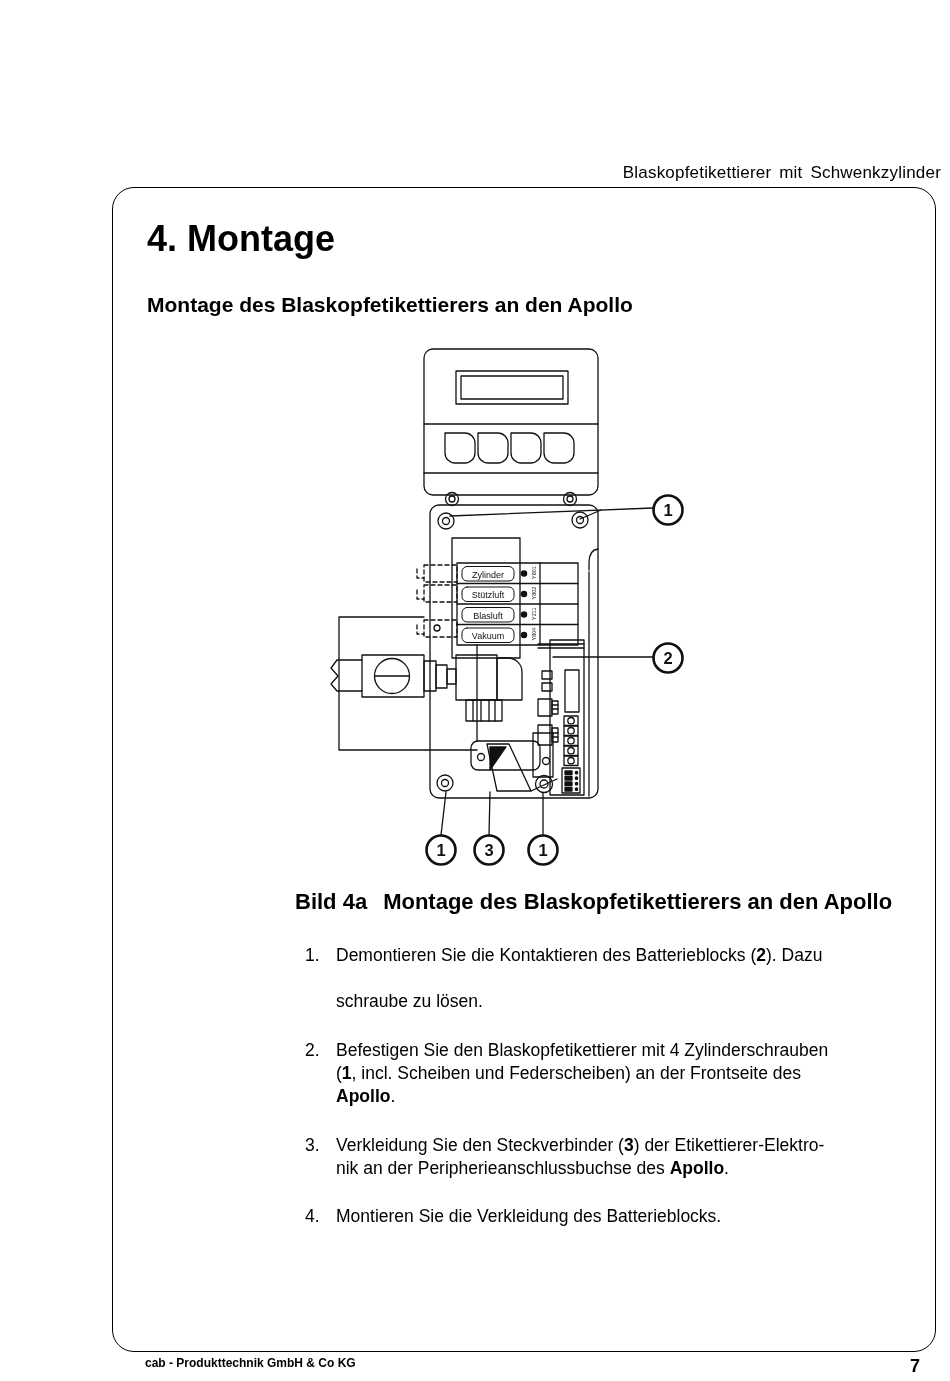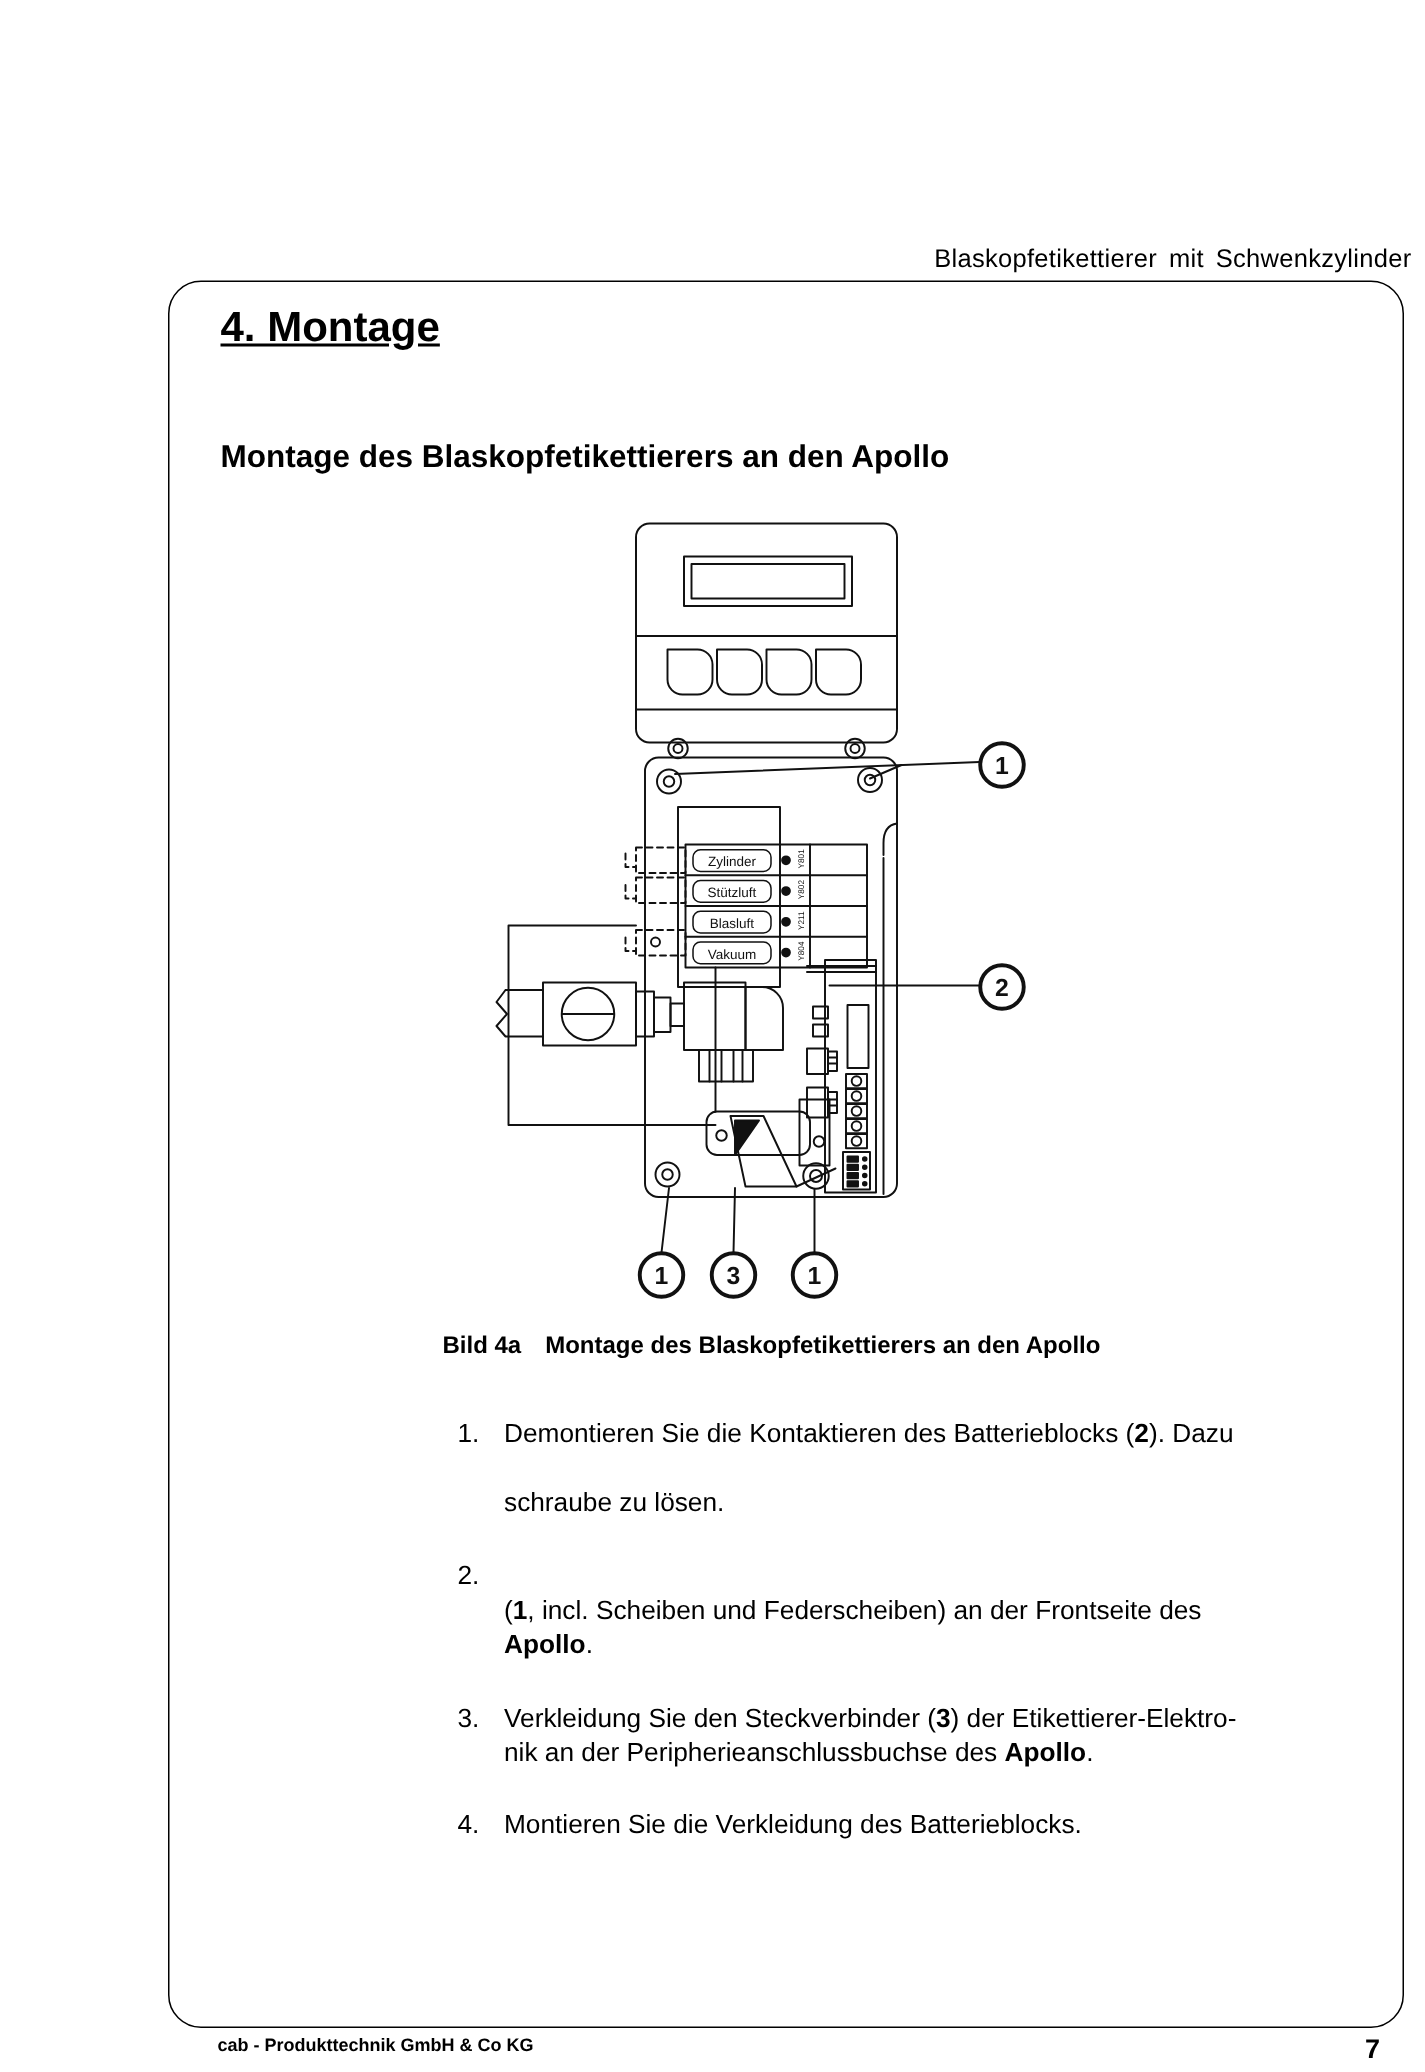--- a/index.html
+++ b/index.html
@@ -19,30 +19,30 @@
     word-spacing:3px;
     margin-top:12px;
   }
   .border-frame {
     left:112px; top:187px;
     width:822px; height:1163px;
     border:1.6px solid #000;
     border-radius:22px;
   }
   .chapter-title {
-    left:147px; top:202px;
-    font-size:28px; font-weight:bold;text-decoration:underline;
+    left:147px; top:218px;
+    font-size:36px; font-weight:bold;
   }
   .section-title {
     left:147px; top:293px;
     font-size:21px; font-weight:bold;
   }
   .figure-caption {
     left:295px; top:889px;
-    font-size:16px; font-weight:bold;
+    font-size:22px; font-weight:bold;
     white-space:nowrap;
   }
   .figure-caption .cap-label { margin-right:16px; }
   .instructions {
     left:305px; top:944px; width:620px;
     font-size:17.5px; line-height:23px;
   }
   .instr-item { display:flex; margin-bottom:26px; }
   .instr-item:nth-child(3) { margin-bottom:25px; }
   .instr-num { width:31px; flex:none; }
@@ -254,21 +254,21 @@
   <span class="cap-label">Bild 4a</span><span>Montage des Blaskopfetikettierers an den Apollo</span>
 </div>
 
 <div class="abs instructions">
   <div class="instr-item">
     <span class="instr-num">1.</span>
     <span class="instr-text"><span>Demontieren Sie die Kontaktieren des Batterieblocks (</span><b>2</b><span>). Dazu</span><br><br><span>schraube zu lösen.</span></span>
   </div>
   <div class="instr-item">
     <span class="instr-num">2.</span>
-    <span class="instr-text"><br><span>(</span><b>1</b><span>, incl. Scheiben und Federscheiben) an der Frontseite des</span><br><b>Apollo</b><span>.</span></span>
+    <span class="instr-text"><span>Befestigen Sie den Blaskopfetikettierer mit 4 Zylinderschrauben</span><br><span>(</span><b>1</b><span>, incl. Scheiben und Federscheiben) an der Frontseite des</span><br><b>Apollo</b><span>.</span></span>
   </div>
   <div class="instr-item">
     <span class="instr-num">3.</span>
     <span class="instr-text"><span>Verkleidung Sie den Steckverbinder (</span><b>3</b><span>) der Etikettierer-Elektro-</span><br><span>nik an der Peripherieanschlussbuchse des </span><b>Apollo</b><span>.</span></span>
   </div>
   <div class="instr-item">
     <span class="instr-num">4.</span>
     <span class="instr-text"><span>Montieren Sie die Verkleidung des Batterieblocks.</span></span>
   </div>
 </div>

